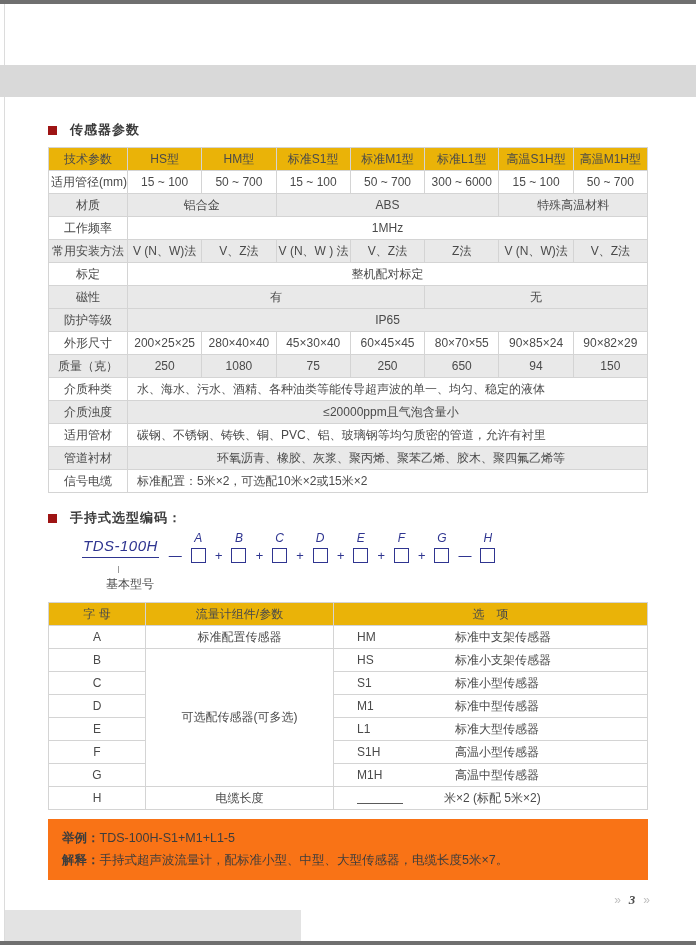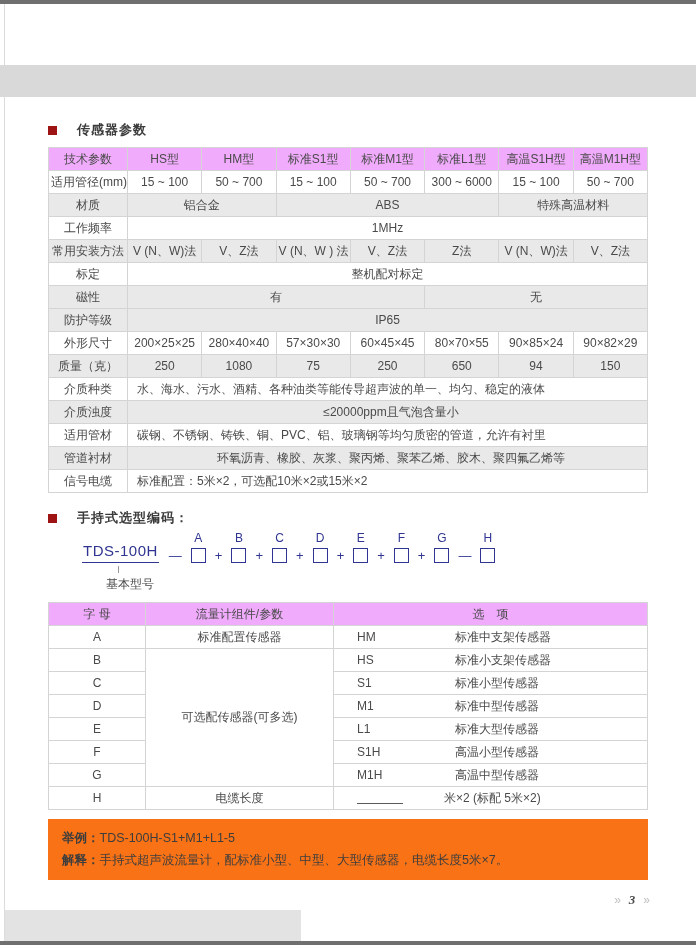--- a/index.html
+++ b/index.html
@@ -8,35 +8,35 @@
     font-family:"Liberation Sans", sans-serif; color:#4a4a4a; overflow:hidden;
   }
   .top-line { position:absolute; top:0; left:0; right:0; height:4px; background:#6f6f6f; }
   .left-edge { position:absolute; top:4px; bottom:4px; left:4px; width:1px; background:#dcdcdc; }
   .top-band { position:absolute; top:65px; left:0; right:0; height:32px; background:#d9d9d9; }
   .bottom-block { position:absolute; left:5px; top:910px; width:296px; height:31px; background:#e3e3e3; }
   .bottom-line { position:absolute; bottom:0; left:0; right:0; height:4px; background:#6f6f6f; }
 
   .content { position:absolute; left:48px; top:121px; width:600px; }
 
-  .sec-title { display:flex; align-items:center; gap:20px; font-size:13px; font-weight:bold; color:#3b3b3b; }
+  .sec-title { display:flex; align-items:center; gap:13px; font-size:13px; font-weight:bold; color:#3b3b3b; }
   .bullet { width:9px; height:9px; background:#9e1414; flex:0 0 auto; }
   .sec-title .txt { letter-spacing:1px; }
 
   table { border-collapse:collapse; table-layout:fixed; width:600px; font-size:12px; color:#4a4a4a; margin-top:8px; }
   th, td { border:1px solid #d4d4d4; height:22px; padding:0 2px; text-align:center; font-weight:normal;
            overflow:hidden; white-space:nowrap; }
-  thead th { background:#f0abfc; }
+  thead th { background:#eab308; }
   tr.shade td { background:#e9e9e9;text-align:center; }
   td.left { text-align:left; padding-left:9px; }
 
   
   .sel-section { margin-top:16px; }
   .diagram { position:relative; height:62px; margin-top:5px; }
-  .diagram-row { display:flex; align-items:flex-end; padding-left:34px; }
+  .diagram-row { display:flex; align-items:center; padding-left:34px;font-style:italic; }
   .base-model { color:#2f3590; font-size:15px; border-bottom:1px solid #2f3590; padding:0 1px 3px 1px; letter-spacing:0.5px; }
   .units { display:inline-flex; align-items:flex-end; gap:9px; margin-left:10px; }
   .unit { display:flex; flex-direction:column; align-items:center; gap:4px; }
   .unit .letter { color:#2f3590; font-size:12px; line-height:12px; }
   .unit .box { width:13px; height:13px; border:1px solid #2f3590; background:#fff; }
   .sep { color:#2f3590; font-size:13px; line-height:13px; margin-bottom:1px; }
   .tick { position:absolute; left:70px; top:34px; width:1px; height:7px; background:#9a9a9a; }
   .base-label { position:absolute; left:58px; top:44px; font-size:12px; color:#4a4a4a; }
 
   .opt { display:flex; align-items:center; padding-left:21px; text-align:left;gap:40px; }
@@ -129,21 +129,21 @@
             <td colspan="3">无</td>
           </tr>
           <tr class="shade">
             <td>防护等级</td>
             <td colspan="7">IP65</td>
           </tr>
           <tr>
             <td>外形尺寸</td>
             <td>200×25×25</td>
             <td>280×40×40</td>
-            <td>57×30×30</td>
+            <td>45×30×40</td>
             <td>60×45×45</td>
             <td>80×70×55</td>
             <td>90×85×24</td>
             <td>90×82×29</td>
           </tr>
           <tr class="shade">
             <td>质量（克）</td>
             <td>250</td>
             <td>1080</td>
             <td>75</td>

